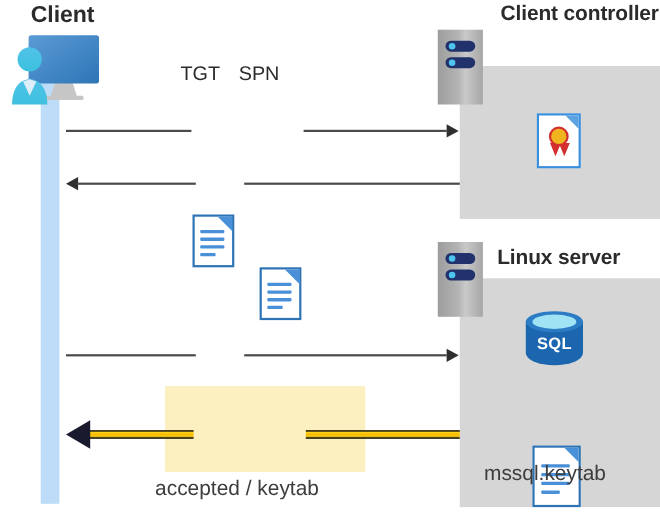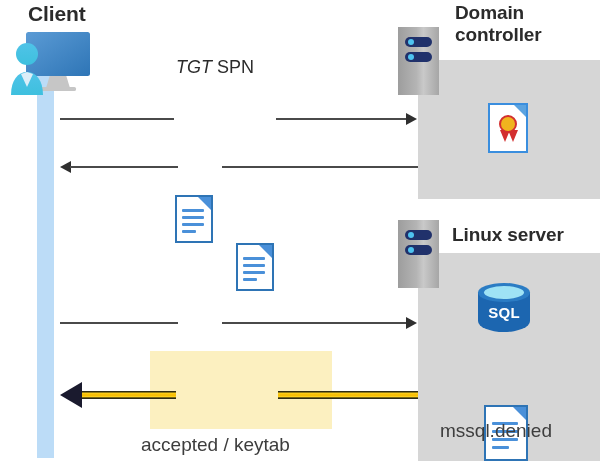--- a/index.html
+++ b/index.html
@@ -81,21 +81,21 @@
   #spn-doc{left:236px;top:89px;}
   #keytab-doc{left:484px;top:355px;width:44px;height:56px;}
   #keytab-doc .l1{top:17px;width:26px;left:8px;}
   #keytab-doc .l2{top:25px;width:26px;left:8px;}
   #keytab-doc .l3{top:33px;width:26px;left:8px;}
   #keytab-doc .l4{top:41px;width:17px;left:8px;}
 
   .doclabel{
     position:absolute;font-size:18px;color:#2b2b2b;
   }
-  #tgt-label{left:176px;top:57px;font-style:italic;}
+  #tgt-label{left:164px;top:57px;}
   #spn-label{left:217px;top:57px;}
 
   
   .keydoc{width:44px;height:52px;}
   #key-doc-1{left:178px;top:152px;}
   .keydoc .keyglyph{
     position:absolute;left:8px;top:11px;width:28px;height:28px;
   }
 
   
@@ -210,21 +210,21 @@
 
   <div class="abs server-tower" id="dc-tower">
     <div class="tower-body"></div>
     <div class="tower-pill" style="top:10px;">
         <span class="dot"></span>
       </div>
     <div class="tower-pill" style="top:25px;">
         <span class="dot"></span>
       </div>
   </div>
-  <div class="abs title" id="dc-title">Domain controller</div>
+  <div class="abs title" id="dc-title">Client controller</div>
 
   <div class="abs doc" id="cert-doc">
     <div class="sheet"></div>
     <div class="fold"></div>
     <div class="ribbon-l"></div>
     <div class="ribbon-r"></div>
     <div class="seal"></div>
   </div>
 
   <div class="abs server-tower" id="linux-tower">
@@ -247,21 +247,21 @@
   </div>
 
   <div class="abs doc textdoc" id="keytab-doc">
     <div class="sheet"></div>
     <div class="fold"></div>
     <div class="line l1"></div>
       <div class="line l2"></div>
     <div class="line l3"></div>
       <div class="line l4"></div>
   </div>
-  <div class="abs" id="keytab-label">mssql.denied</div>
+  <div class="abs" id="keytab-label">mssql.keytab</div>
 
   <div class="abs gline" style="left:60px;top:118px;width:114px;"></div>
   <div class="abs gline" style="left:276px;top:118px;width:130px;"></div>
   <div class="abs ghead ghead-right" style="left:406px;top:113px;"></div>
 
   <div class="abs doclabel" id="tgt-label">TGT</div>
   <div class="abs doclabel" id="spn-label">SPN</div>
 
   <div class="abs doc textdoc" id="tgt-doc">
     <div class="sheet"></div>

